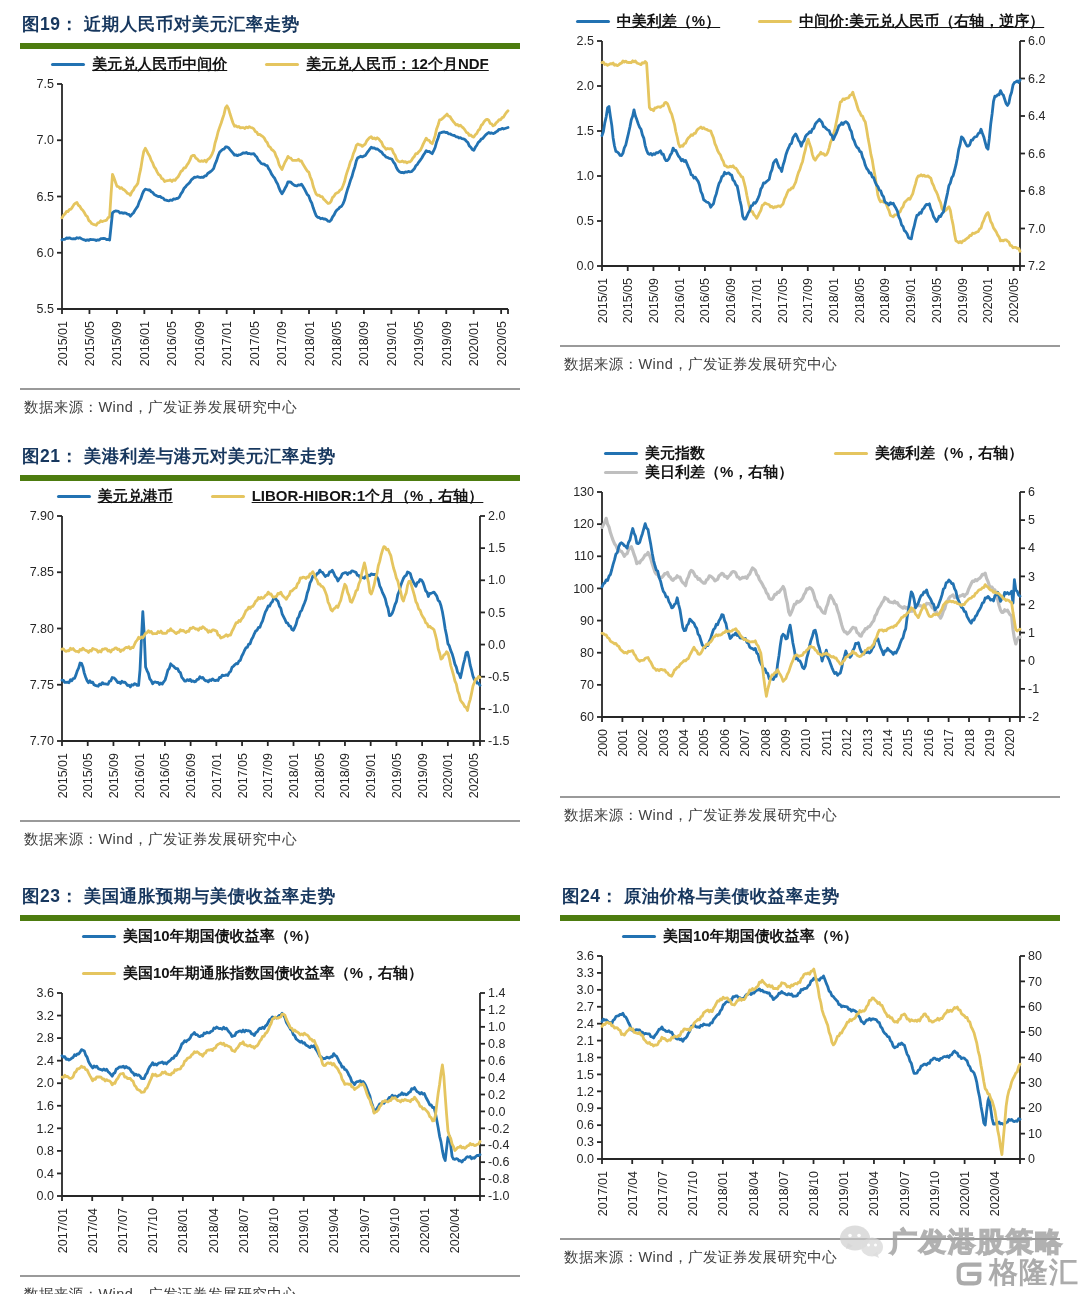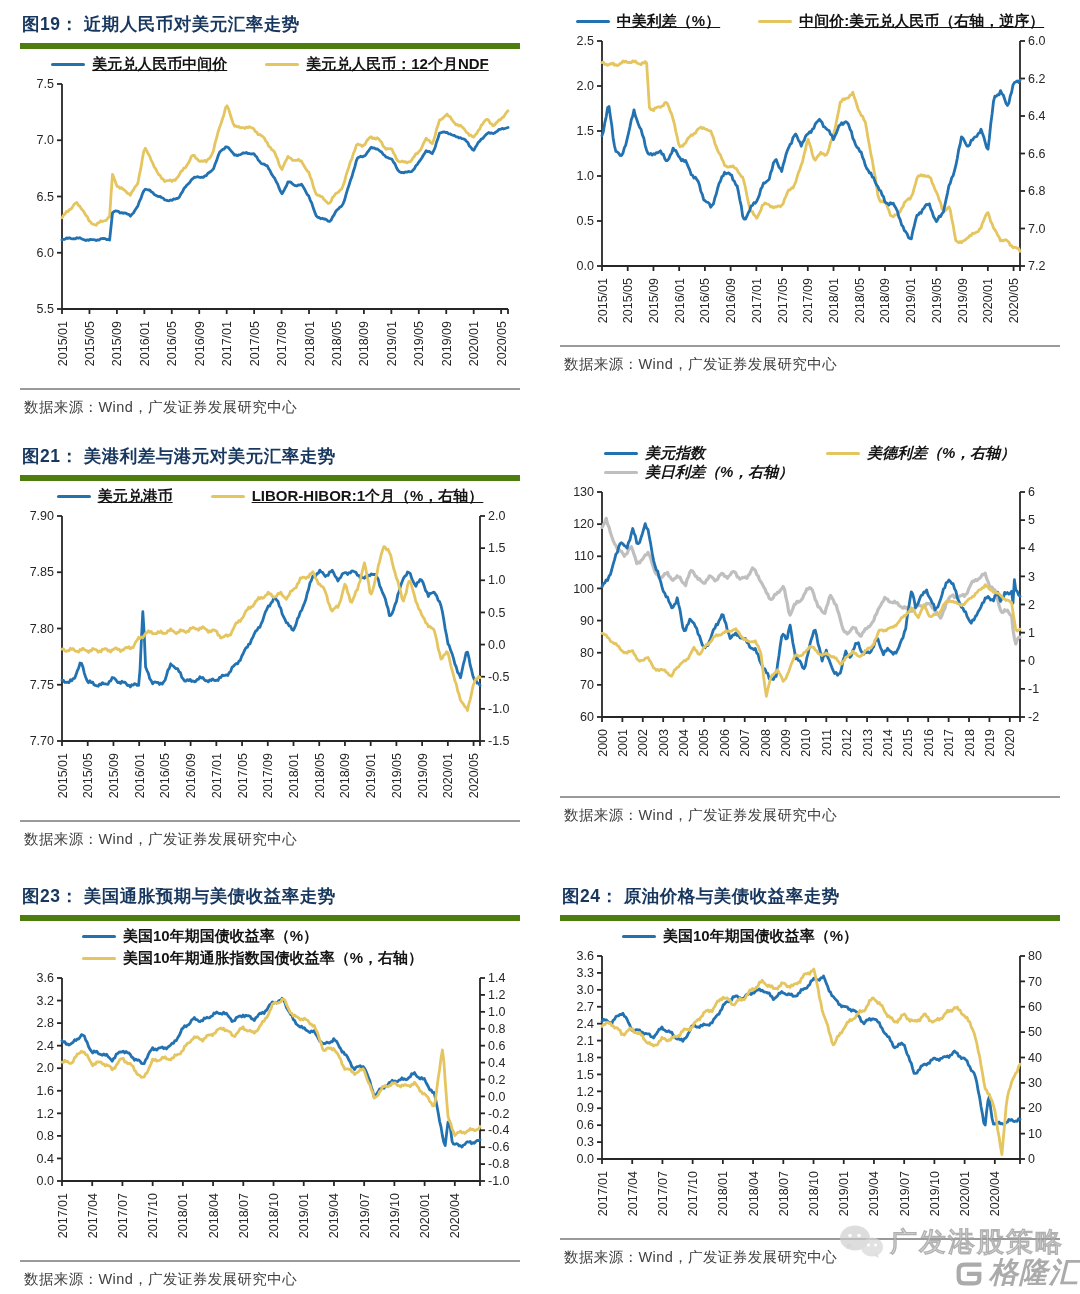--- a/index.html
+++ b/index.html
@@ -6,32 +6,32 @@
   html,body { background:#ffffff; }
   body { font-family:"Liberation Sans", sans-serif; }
   .page { position:relative; width:1080px; height:1294px; background:#ffffff; overflow:hidden; margin:0 auto; }
   .grid { display:grid; grid-template-columns:540px 540px; grid-template-rows:432px 440px 422px; }
   .chart-cell { padding:10px 20px 0 20px; overflow:hidden; }
   .chart-title { font-size:17.5px; font-weight:bold; color:#17375e; letter-spacing:.5px;
                  padding:2px 0 7px 2px; border-bottom:6px solid #4d7c0f; margin-bottom:6px; }
   .legend { font-size:15px; font-weight:bold; color:#141414; margin:2px 0 0 0; }
   .legend-row { display:flex; align-items:center; }
   .legend.row .legend-row { justify-content:center; gap:38px;text-decoration:underline; }
-  .legend.grid2 .legend-row { padding-left:44px; gap:4px;font-style:italic; }
+  .legend.grid2 .legend-row { padding-left:44px; gap:12px; }
   .legend.grid2 .legend-row .legend-item:first-child { width:218px; }
-  .legend.stack { display:flex; flex-direction:column; gap:3px; padding-left:62px; }
+  .legend.stack { display:flex; flex-direction:column; gap:18px; padding-left:62px; }
   .legend-item { display:inline-flex; align-items:center; gap:7px; white-space:nowrap; }
   .swatch { display:inline-block; width:34px; height:3.6px; border-radius:2px; flex:0 0 auto; }
   .plot-svg { display:block; }
   .src-divider { border-top:2px solid #9a9a9a; margin-top:1px; }
   .source { color:#404040; font-size:14.5px; padding:8px 0 0 4px; letter-spacing:.4px; }
   .wm-row { position:absolute; left:838px; top:1223px; display:flex; align-items:center; gap:6px; opacity:.8; }
-  .wm-text { font-size:27px; font-weight:normal; color:#e3e3e3; -webkit-text-stroke:1.4px #9e9e9e; letter-spacing:2px; }
+  .wm-text { font-size:27px; font-weight:bold; color:#e3e3e3; -webkit-text-stroke:1.4px #9e9e9e; letter-spacing:2px; }
   .wm-logo { position:absolute; left:954px; top:1253px; display:flex; align-items:center; gap:5px; opacity:.85; }
-  .wm-logo-text { font-size:29px; font-weight:bold; color:#9d9d9d; letter-spacing:1px;font-style:italic; }
+  .wm-logo-text { font-size:29px; font-weight:bold; color:#9d9d9d; letter-spacing:1px; }
 </style>
 </head>
 <body>
 
 <div class="page">
   <div class="grid" id="charts-grid">
       <div class="chart-cell">
         <div class="chart-title">图19： 近期人民币对美元汇率走势</div>
         <div class="legend row">
           <div class="legend-row">

